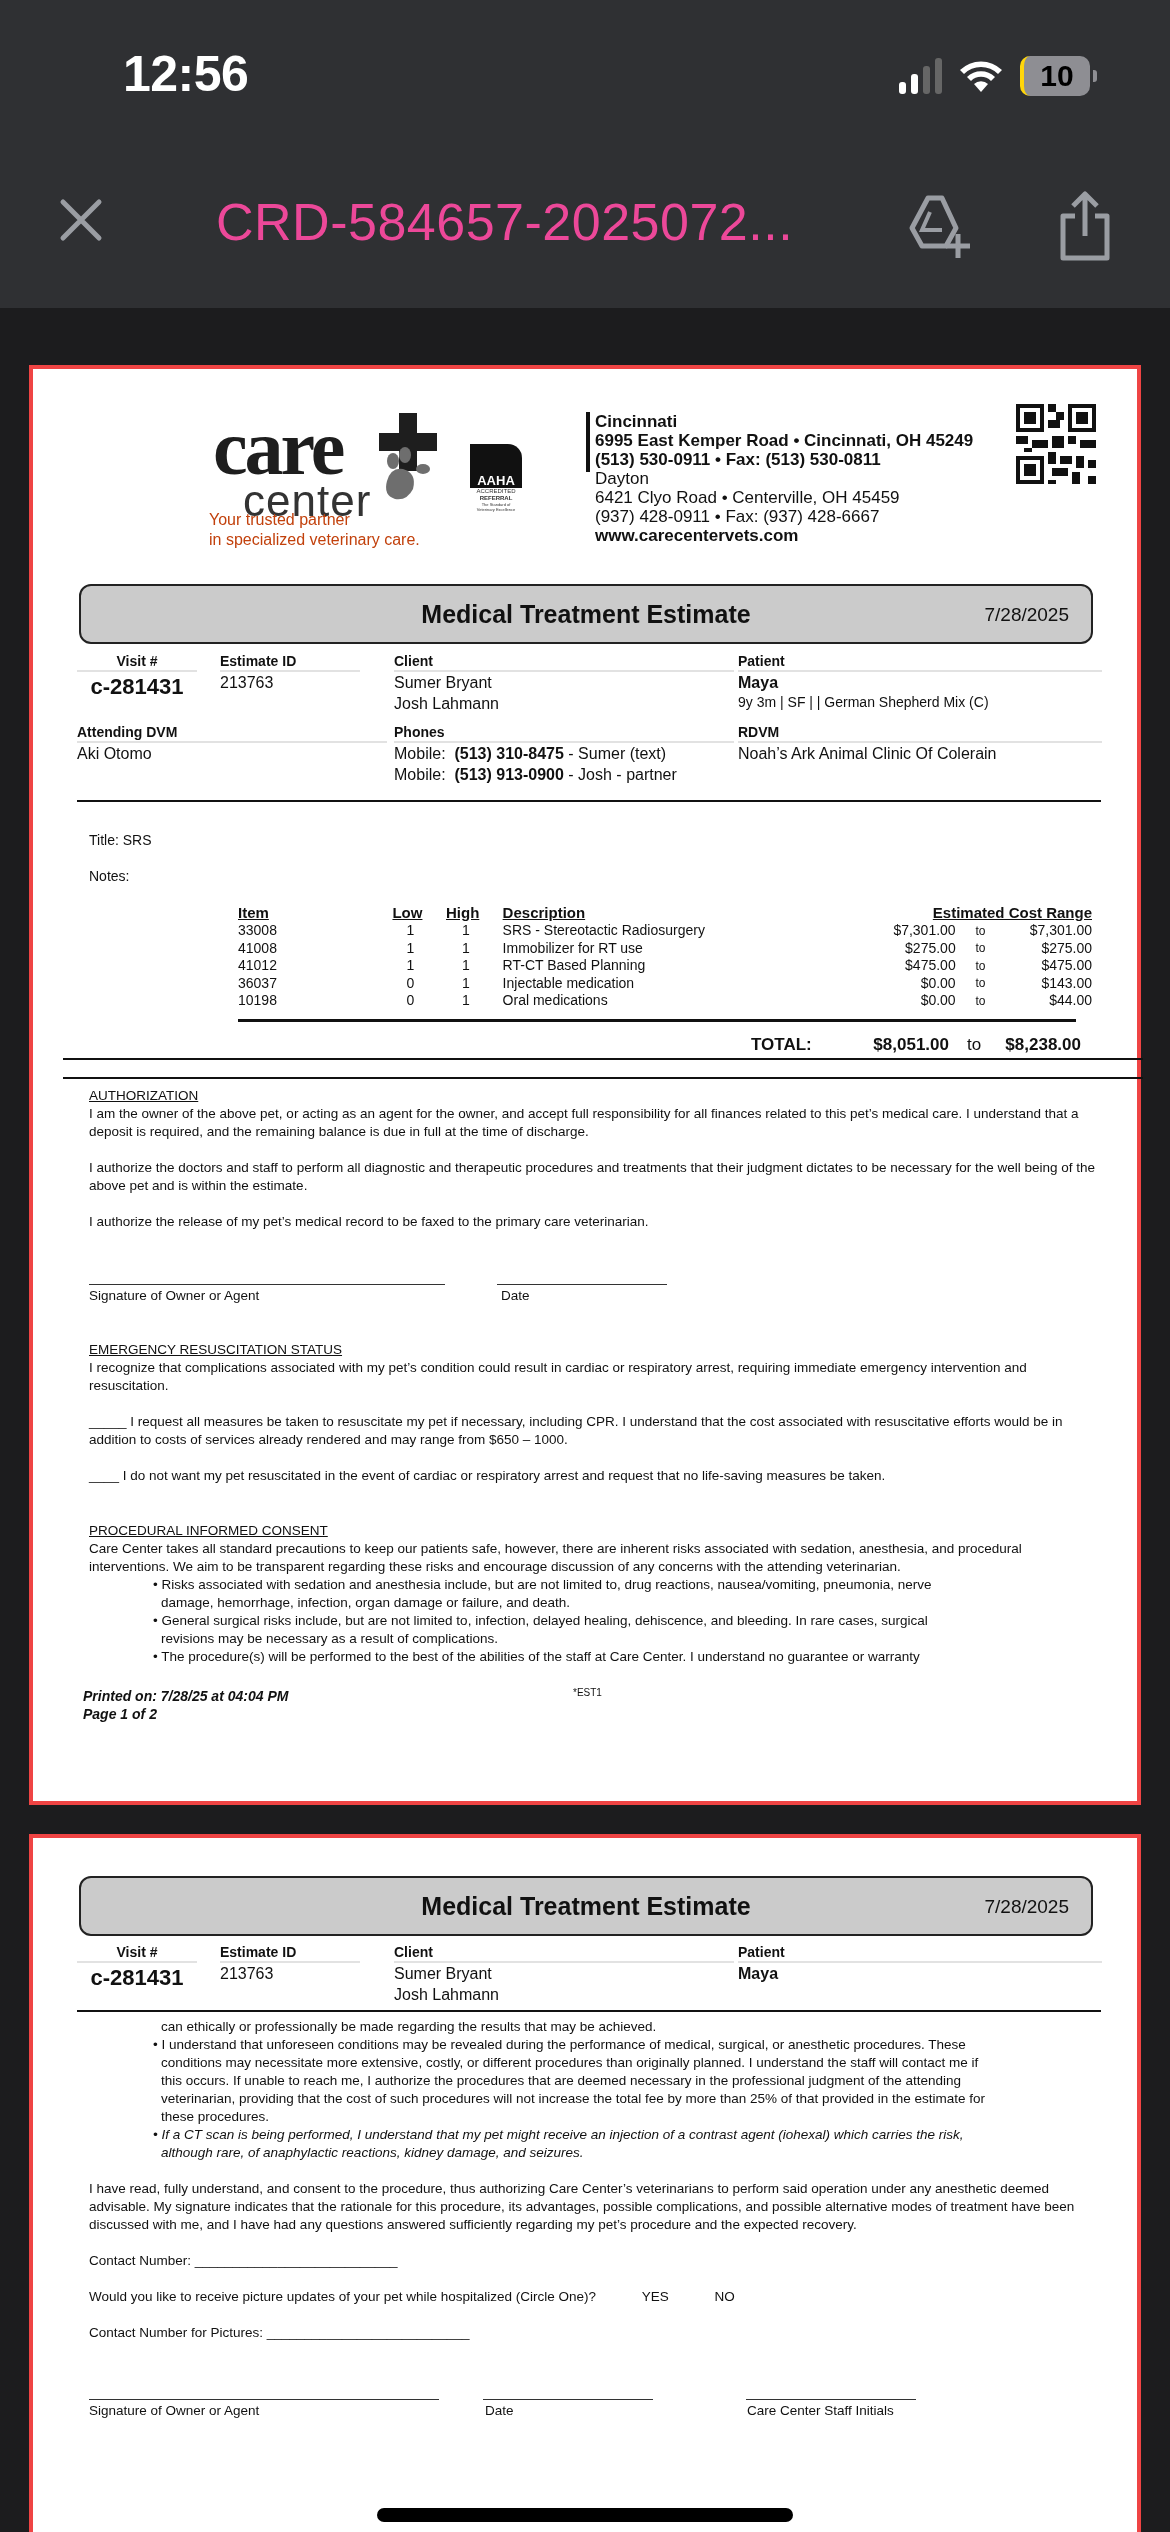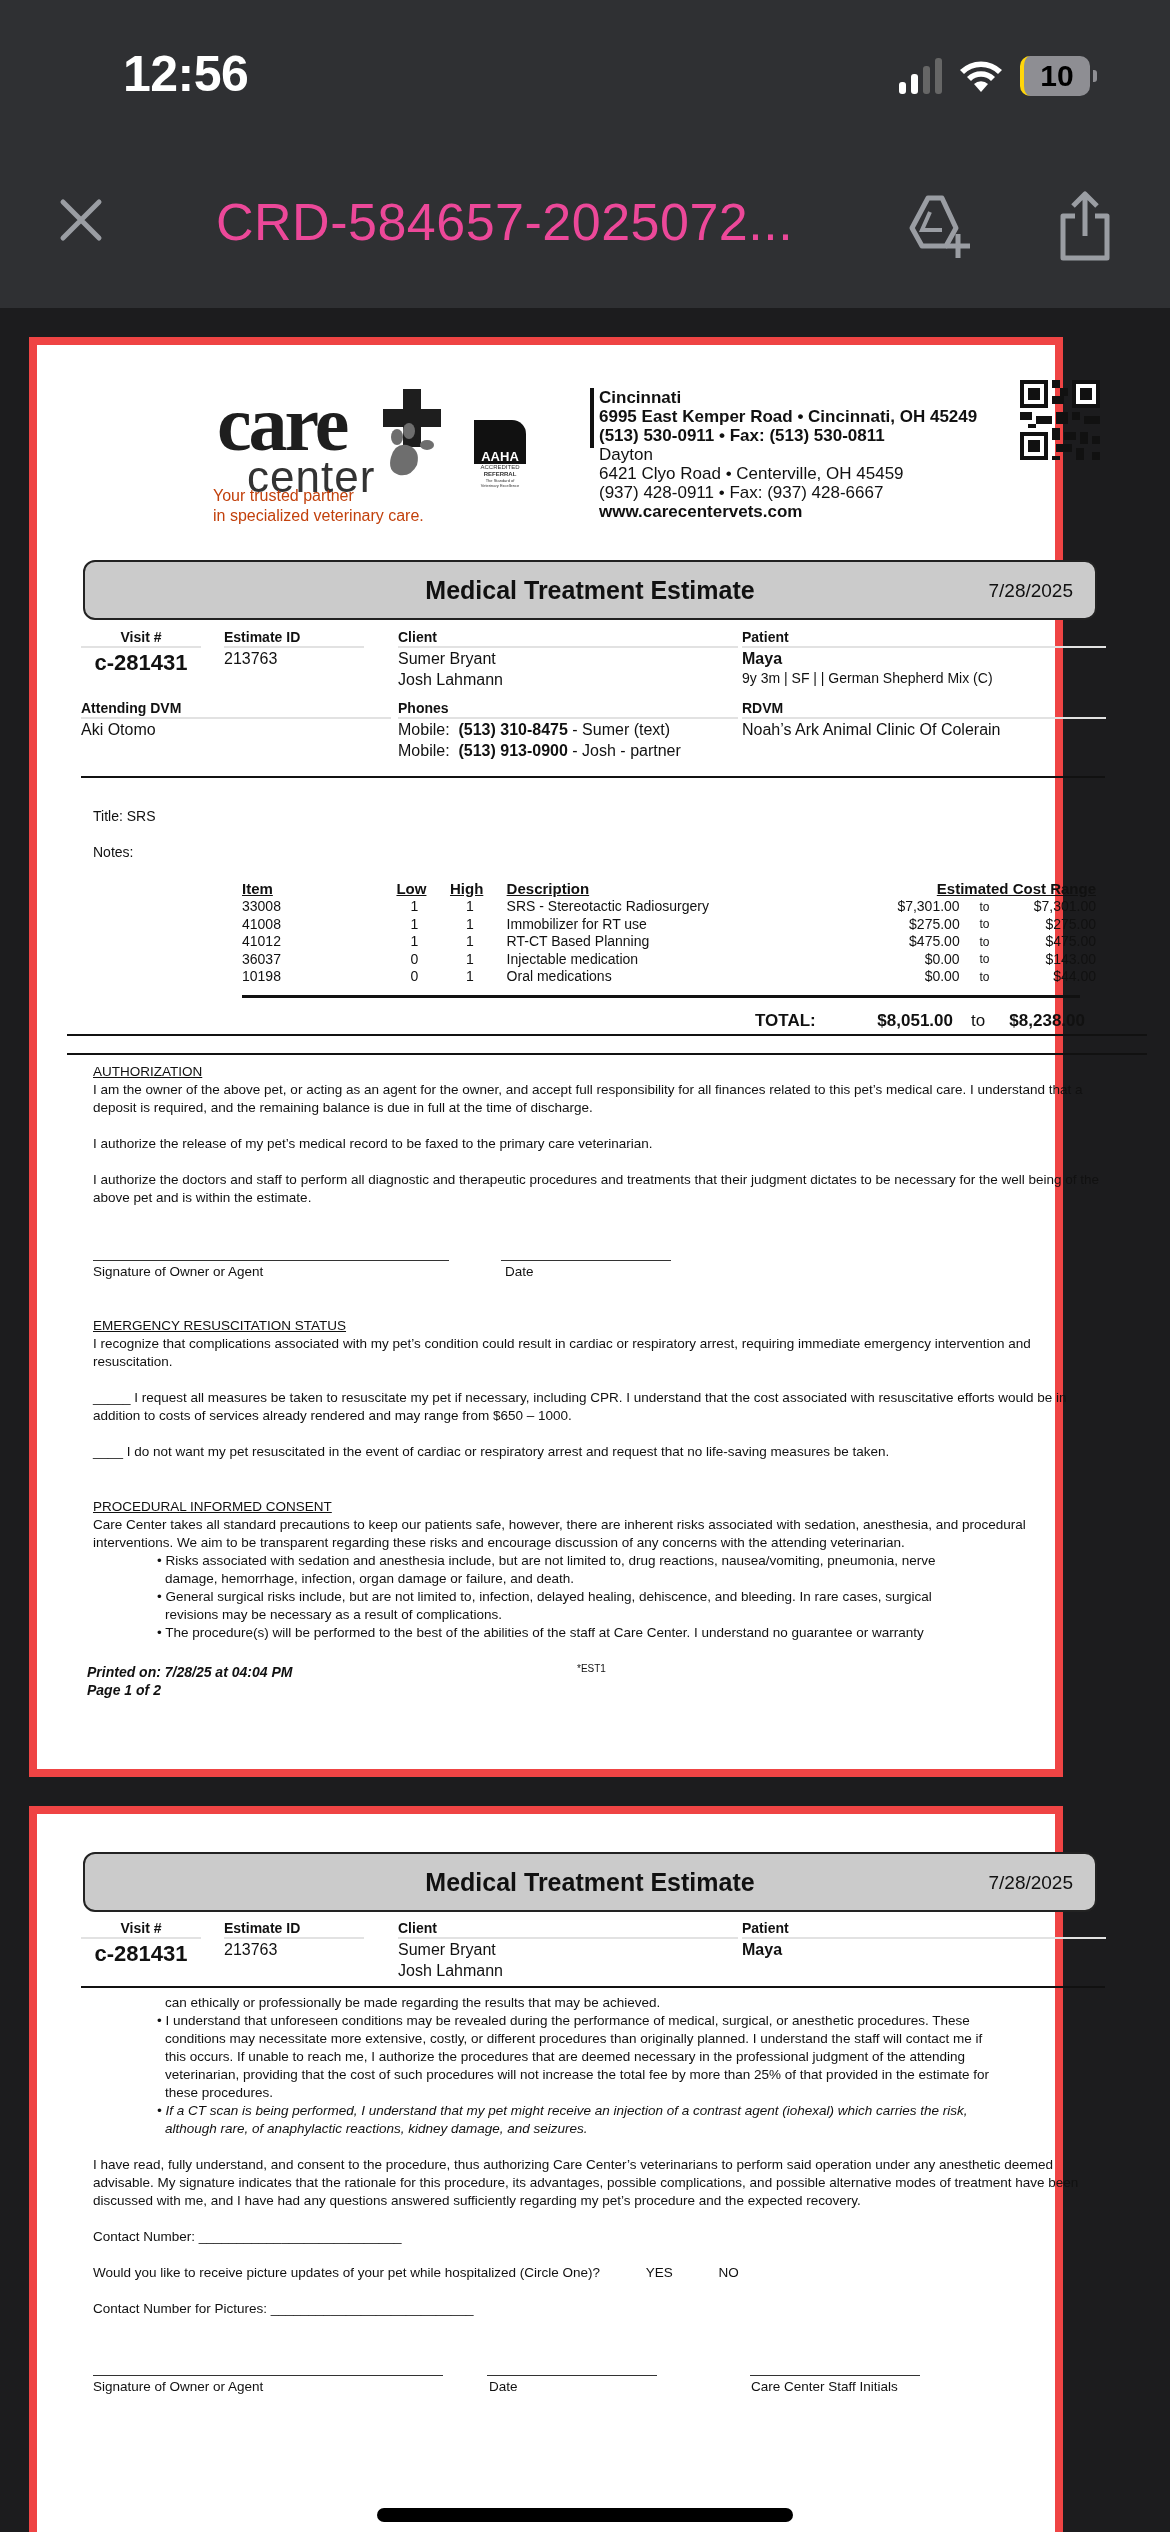--- a/index.html
+++ b/index.html
@@ -7,21 +7,21 @@
   .topbar { position:absolute; left:0; top:0; width:1170px; height:308px; background:#2f3033; }
   .status-time { position:absolute; left:123px; top:45px; color:#fff; font-size:50px; font-weight:700; font-family:"Liberation Sans", sans-serif; letter-spacing:-0.5px; }
   .status-icons { position:absolute; right:80px; top:56px; display:flex; align-items:center; gap:16px; }
   .signal { display:flex; align-items:flex-end; gap:5px; height:36px; }
   .signal span { display:block; width:7px; border-radius:3px; }
   .battery { position:relative; width:70px; height:40px; border-radius:10px; background:#8e8e93; border-left:4px solid #ffd60a; box-sizing:border-box; display:flex; align-items:center; justify-content:center; font-weight:700; font-size:30px; color:#000; }
   .battery::after { content:""; position:absolute; right:-7px; top:14px; width:4px; height:12px; background:#8e8e93; border-radius:0 3px 3px 0; }
   .nav-close { position:absolute; left:56px; top:198px; width:50px; height:50px; color:#9a9da3; font-size:56px; line-height:50px; text-align:center; font-weight:300; }
   .nav-title { position:absolute; left:216px; top:192px; color:#ec4899; font-size:52px; font-family:"Liberation Sans", sans-serif; letter-spacing:0.5px; }
   .nav-action { position:absolute; top:190px; width:70px; height:72px; }
-  .page { position:absolute; left:29px; width:1034px; background:#fff; border:8px solid #ef4444; box-sizing:border-box; color:#111; }
+  .page { position:absolute; left:29px; width:1112px; background:#fff; border:4px solid #ef4444; box-sizing:border-box; color:#111;margin-top:28px; }
   .p1 { top:337px; height:1440px; }
   .p2 { top:1806px; height:740px; }
   .abs { position:absolute; }
   .logo-care { font-family:"Liberation Serif", serif; font-size:78px; font-weight:700; letter-spacing:-3px; color:#1e1e1e; line-height:1; }
   .logo-center { font-family:"Liberation Sans", sans-serif; font-size:44px; color:#333; letter-spacing:1px; line-height:1; font-weight:300; }
   .logo-tag { font-family:Liberation Sans, sans-serif; font-size:16px; color:#c2410c; line-height:20px; }
   .addr { font-size:17px; line-height:19px; color:#111; }
   .addr b { font-weight:700; }
   .titlebar { position:absolute; left:46px; width:1014px; height:60px; background:#cbcbcb; border:2px solid #222; border-radius:12px; box-sizing:border-box; }
   .titlebar .t { position:absolute; left:0; right:0; top:14px; text-align:center; font-size:25px; font-weight:700; font-family:"Liberation Sans", sans-serif; }
@@ -255,22 +255,22 @@
     <span style="width:96px;text-align:right;">$8,051.00</span>
     <span style="width:50px;text-align:center;font-weight:400;">to</span>
     <span style="width:82px;text-align:right;">$8,238.00</span>
   </div>
   <div class="rule" style="left:30px;top:689px;width:1080px;height:2px;"></div>
   <div class="rule" style="left:30px;top:708px;width:1080px;height:2px;"></div>
 
   <div class="abs body-txt" style="left:56px;top:718px;width:1010px;">
     <div class="u">AUTHORIZATION</div>
     <div>I am the owner of the above pet, or acting as an agent for the owner, and accept full responsibility for all finances related to this pet’s medical care. I understand that a deposit is required, and the remaining balance is due in full at the time of discharge.</div>
+    <div style="margin-top:18px;">I authorize the doctors and staff to perform all diagnostic and therapeutic procedures and treatments that their judgment dictates to be necessary for the well being of the above pet and is within the estimate.</div>
     <div style="margin-top:18px;">I authorize the release of my pet’s medical record to be faxed to the primary care veterinarian.</div>
-    <div style="margin-top:18px;">I authorize the doctors and staff to perform all diagnostic and therapeutic procedures and treatments that their judgment dictates to be necessary for the well being of the above pet and is within the estimate.</div>
   </div>
   <div class="abs sig-line" style="left:56px;top:915px;width:356px;"></div>
   <div class="abs sig-line" style="left:464px;top:915px;width:170px;"></div>
   <div class="abs body-txt" style="left:56px;top:918px;">Signature of Owner or Agent</div>
   <div class="abs body-txt" style="left:468px;top:918px;">Date</div>
 
   <div class="abs body-txt" style="left:56px;top:972px;width:1010px;">
     <div class="u">EMERGENCY RESUSCITATION STATUS</div>
     <div>I recognize that complications associated with my pet’s condition could result in cardiac or respiratory arrest, requiring immediate emergency intervention and resuscitation.</div>
     <div style="margin-top:18px;">_____ I request all measures be taken to resuscitate my pet if necessary, including CPR. I understand that the cost associated with resuscitative efforts would be in addition to costs of services already rendered and may range from $650 – 1000.</div>

